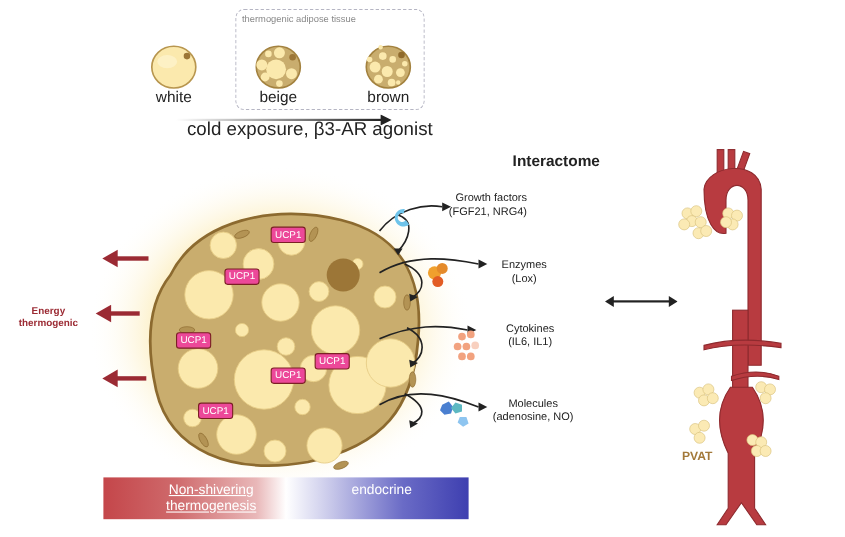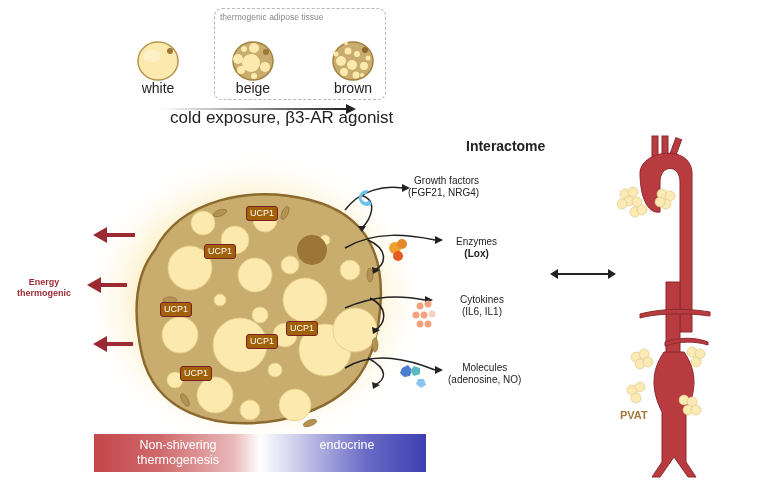--- a/index.html
+++ b/index.html
@@ -1,20 +1,20 @@
 <!DOCTYPE html>
 <html><head>
 <meta charset="utf-8">
 <style>
   html,body{margin:0;padding:0;background:#fff;}
   body{width:768px;height:488px;position:relative;overflow:hidden;font-family:"Liberation Sans",sans-serif;color:#222;}
   .abs{position:absolute;}
   .lbl{font-size:14px;color:#222;text-align:center;line-height:13px;}
   .cap{font-size:10px;color:#222;text-align:center;line-height:12px;}
-  .ucp{position:absolute;background:#a16207;border:1.5px solid #7b1f24;border-radius:3px;color:#fff;font-size:9px;padding:1px 3px;line-height:11px;}
+  .ucp{position:absolute;background:#ec4899;border:1.5px solid #7b1f24;border-radius:3px;color:#fff;font-size:9px;padding:1px 3px;line-height:11px;}
   .grad-bar{position:absolute;left:94px;top:434px;width:332px;height:38px;
     background:linear-gradient(90deg,#c4464a 0%,#cf6a6c 20%,#e9b8b9 42%,#ffffff 50%,#c9c9ea 62%,#6a6bc6 82%,#3e3fb0 100%);}
   .grad-bar .t{position:absolute;top:4px;width:150px;text-align:center;color:#fff;font-size:12.5px;line-height:15px;}
 </style>
 </head>
 <body>
 
 <div class="abs" style="left:214px;top:8px;width:170px;height:90px;border:1.2px dashed #b5b5c3;border-radius:8px;"></div>
 <div class="abs" style="left:220px;top:12px;font-size:8.5px;color:#888;">thermogenic adipose tissue</div>
 
@@ -184,21 +184,21 @@
       <polygon points="78,209 84,209 86,215 81,218 76,214" fill="#8ec5f0"></polygon>
     </g>
 </svg>
 
 <div class="abs cap" style="left:408px;top:175px;text-align:right;">
   <div>Growth factors</div>
   <div>(FGF21, NRG4)</div>
 </div>
 <div class="abs cap" style="left:456px;top:236px;">
   <div>Enzymes</div>
-  <div style="font-weight:bold;">(Lox)</div>
+  <div style="font-weight:normal;">(Lox)</div>
 </div>
 <div class="abs cap" style="left:460px;top:294px;">
   <div>Cytokines</div>
   <div>(IL6, IL1)</div>
 </div>
 <div class="abs cap" style="left:448px;top:362px;">
   <div>Molecules</div>
   <div>(adenosine, NO)</div>
 </div>
 
@@ -243,20 +243,20 @@
       <circle cx="36" cy="266" r="5"></circle>
     <circle cx="84" cy="268" r="5"></circle>
       <circle cx="92" cy="270" r="5"></circle>
       <circle cx="88" cy="278" r="5"></circle>
       <circle cx="96" cy="278" r="5"></circle>
   </g>
 </svg>
 <div class="abs" style="left:620px;top:409px;font-size:11px;font-weight:bold;color:#a3793a;">PVAT</div>
 
 <div class="grad-bar">
-  <div class="t" style="left:9px;">
+  <div class="t" style="left:23px;text-decoration:underline;">
     <div>Non-shivering</div>
     <div>thermogenesis</div>
   </div>
   <div class="t" style="left:178px;">
     <div>endocrine</div>
   </div>
 </div>
 
 </body></html>

